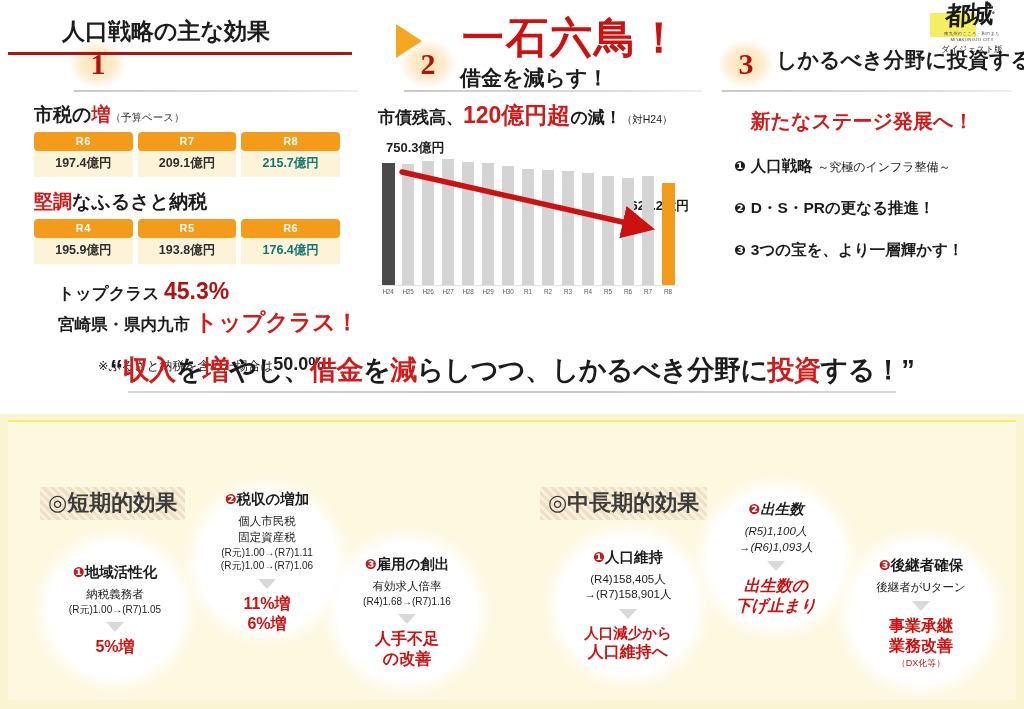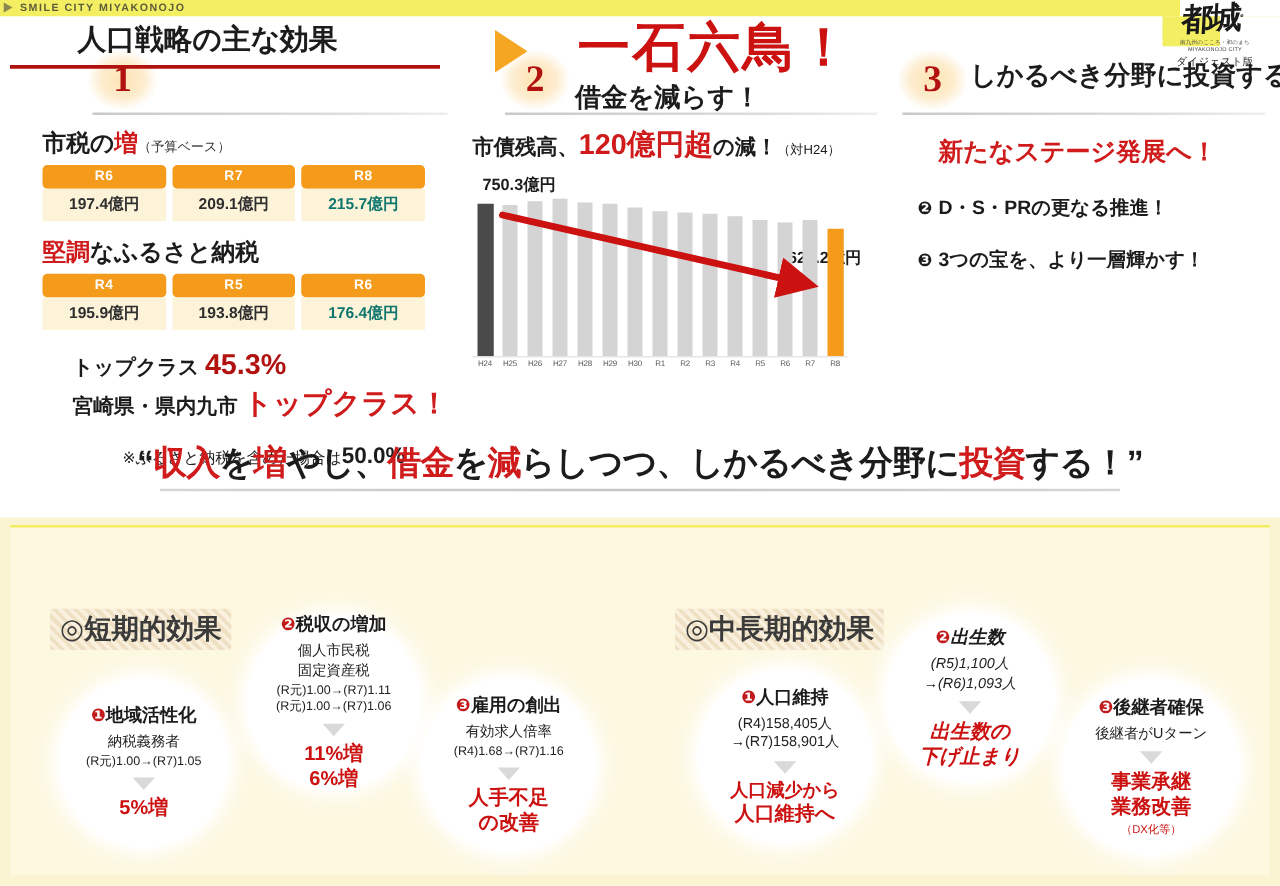--- a/index.html
+++ b/index.html
@@ -186,25 +186,20 @@
   }
   .bub .res { font-size: 16px; font-weight: 700; color:#cc1111; line-height:1.25; white-space: nowrap;}
   .bub .res.sm { font-size: 14.5px; }
   .bub .res-note { font-size: 9px; color:#cc1111; margin-top:1px;}
 </style>
 </head>
 <body>
 
 <div id="page">
 
-  <div class="topbar">
-    <div class="topbar-arrow"></div>
-    <div class="topbar-text">SMILE CITY MIYAKONOJO</div>
-    <div class="topbar-white"></div>
-  </div>
   <div class="topbar-yellow-block"></div>
 
   <div class="logo">
     <div class="logo-mark"><span>都城</span><span class="logo-dot">。</span></div>
     <div class="logo-sub">
         <div>南九州のこころ・和のまち</div>
         <div>MIYAKONOJO CITY</div>
       </div>
     <div class="logo-digest">ダイジェスト版</div>
   </div>
@@ -326,20 +321,23 @@
 
   <div class="col col3">
     <div class="sec-head">
       <div class="sec-num-glow"></div>
       <div class="sec-num">3</div>
       <div class="sec-title">しかるべき分野に投資する！</div>
       <div class="sec-rule"></div>
     </div>
     <div class="c3-head">新たなステージ発展へ！</div>
     <div class="c3-item">
+      <span class="n">❶</span><span>人口戦略 </span><span class="sm">～究極のインフラ整備～</span>
+    </div>
+    <div class="c3-item">
       <span class="n">❷</span><span>D・S・PRの更なる推進！</span>
     </div>
     <div class="c3-item">
       <span class="n">❸</span><span>3つの宝を、より一層輝かす！</span>
     </div>
   </div>
 
   <div class="quote-wrap">
     <div class="quote"><span>“</span><span class="r">収入</span><span>を</span><span class="r">増</span><span>やし、</span><span class="r">借金</span><span>を</span><span class="r">減</span><span>らしつつ、しかるべき分野に</span><span class="r">投資</span><span>する！</span><span>”</span></div>
     <div class="quote-rule"></div>

